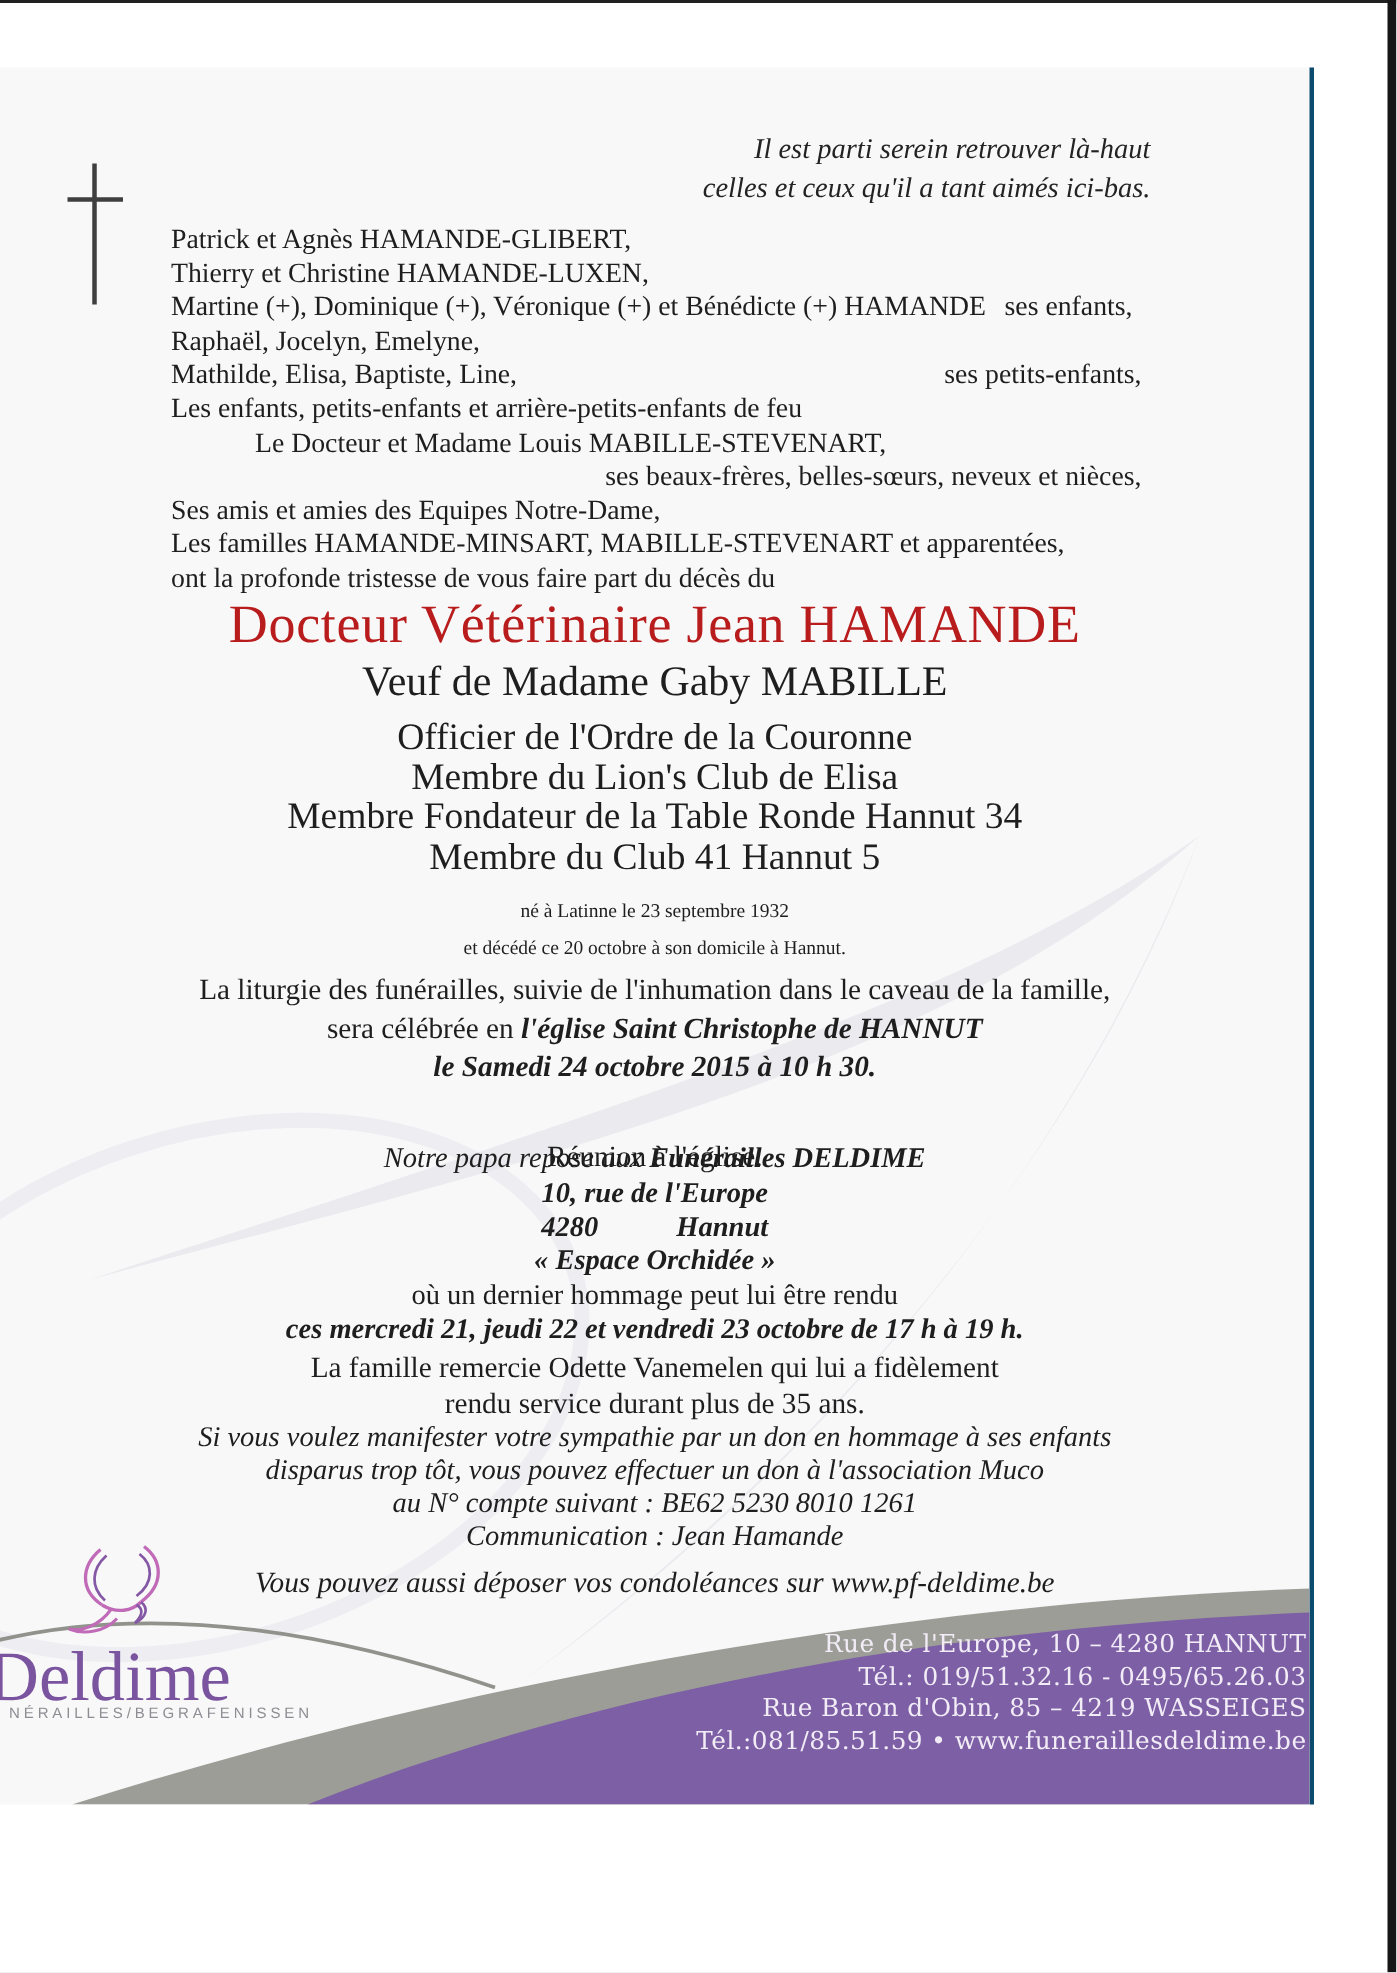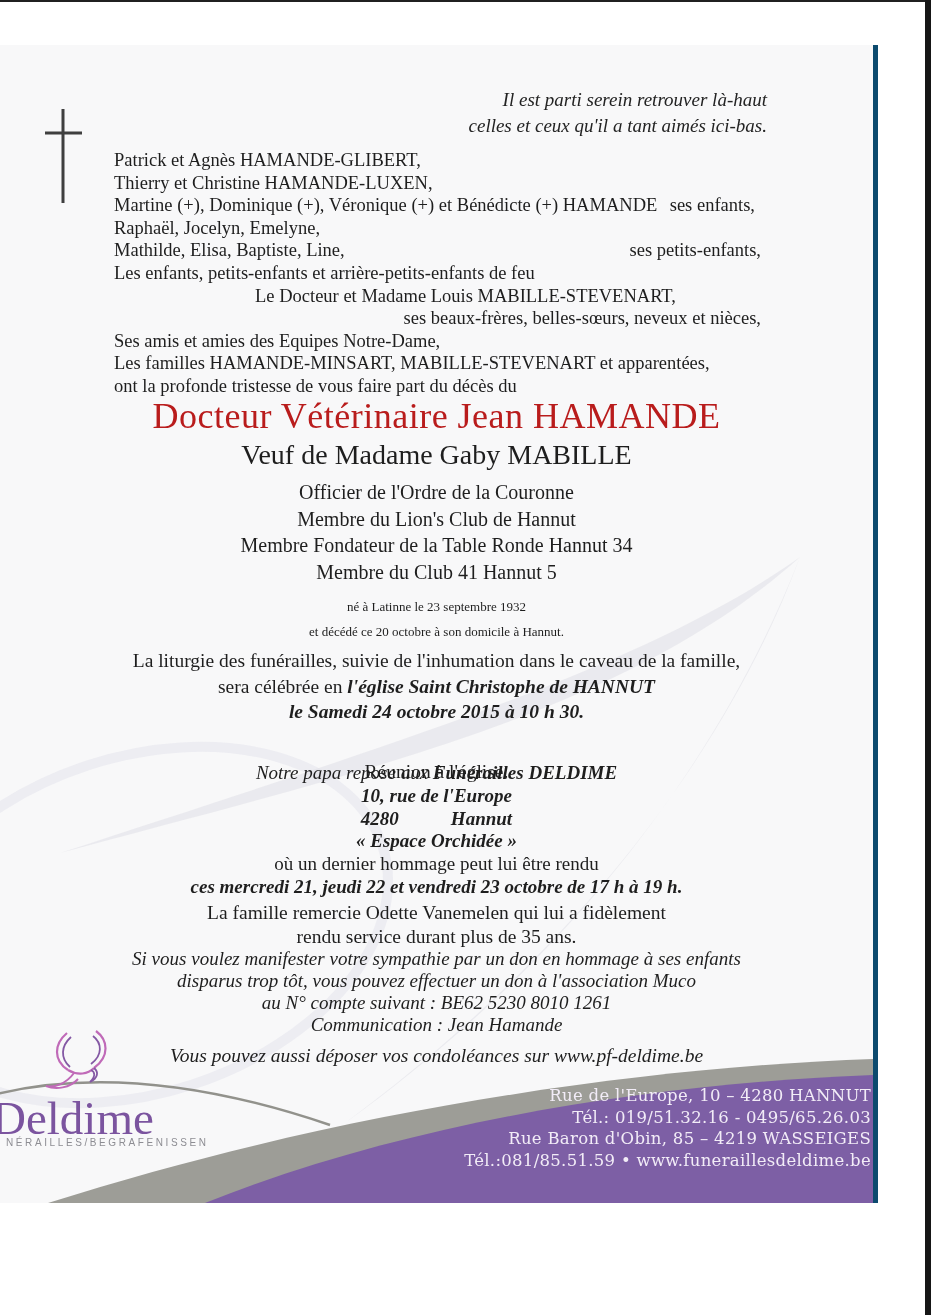--- a/index.html
+++ b/index.html
@@ -5,38 +5,38 @@
   html,body{margin:0;padding:0;background:#e9e9e9;}
   .scan{
     position:relative;width:931px;height:1315px;margin:0 auto;
     background:#ffffff;overflow:hidden;
     font-family:"Liberation Serif", serif;color:#1e1e1e;
   }
   .scan-top-line{position:absolute;left:0;top:0;width:931px;height:2px;background:#202020;}
   .scan-right-strip{position:absolute;right:0;top:0;width:6px;height:1315px;background:#161616;}
   .page{
     position:absolute;left:0;top:45px;width:873px;height:1158px;
-    background:#f8f8f9;border-right:5px solid #0c4a6e;
+    background:#f8f8f9;border-right:3px solid #0c4a6e;
   }
   .bg-svg,.footer-svg{position:absolute;left:0;top:0;width:873px;height:1158px;pointer-events:none;}
 
   .epigraph{position:absolute;top:42px;right:106px;text-align:right;
     font-style:italic;font-size:19px;line-height:26px;color:#232323;}
 
   .family{position:absolute;left:114px;top:104px;width:647px;font-size:18.5px;line-height:22.6px;}
   .family .fline{position:relative;white-space:nowrap;}
   .family .fline .rlabel{position:absolute;right:0;top:0;}
   .family .fline .rlabel.enf{right:6px;}
-  .family .indent{padding-left:56px;text-align:center;}
+  .family .indent{padding-left:56px;}
   .family .to-right{text-align:right;}
 
   .cblock{position:absolute;left:0;width:873px;text-align:center;}
   .deceased-title{top:350px;font-size:36px;letter-spacing:.5px;color:#b91c1c;}
   .deceased-sub{top:394px;font-size:28px;}
-  .affiliations{top:434px;font-size:20px;line-height:26.5px;}
+  .affiliations{top:434px;font-size:25px;line-height:26.5px;}
   .birth{top:549px;font-size:13px;line-height:25px;}
   .liturgy{top:603px;font-size:19.5px;line-height:25.5px;}
   .reunion{top:688px;font-size:19.5px;margin-top:28px;}
   .repose{top:717px;font-size:19px;line-height:22.8px;}
   .thanks{top:856px;font-size:19.5px;line-height:23.5px;}
   .donation{top:903px;font-size:19px;line-height:22px;font-style:italic;}
   .condolences{top:1000px;font-size:19.5px;font-style:italic;}
   .bi{font-weight:bold;font-style:italic;}
   .it{font-style:italic;}
   .citygap{display:inline-block;margin-left:52px;text-align:center;}
@@ -95,21 +95,21 @@
       <div class="fline to-right"><span>ses beaux-frères, belles-sœurs, neveux et nièces,</span></div>
       <div class="fline"><span>Ses amis et amies des Equipes Notre-Dame,</span></div>
       <div class="fline"><span>Les familles HAMANDE-MINSART, MABILLE-STEVENART et apparentées,</span></div>
       <div class="fline"><span>ont la profonde tristesse de vous faire part du décès du</span></div>
     </div>
 
     <div class="cblock deceased-title">Docteur Vétérinaire Jean HAMANDE</div>
     <div class="cblock deceased-sub">Veuf de Madame Gaby MABILLE</div>
     <div class="cblock affiliations">
       <div>Officier de l'Ordre de la Couronne</div>
-      <div>Membre du Lion's Club de Hannut</div>
+      <div>Membre du Lion's Club de Elisa</div>
       <div>Membre Fondateur de la Table Ronde Hannut 34</div>
       <div>Membre du Club 41 Hannut 5</div>
     </div>
     <div class="cblock birth">
       <div>né à Latinne le 23 septembre 1932</div>
       <div>et décédé ce 20 octobre à son domicile à Hannut.</div>
     </div>
 
     <div class="cblock liturgy">
       <div>La liturgie des funérailles, suivie de l'inhumation dans le caveau de la famille,</div>

